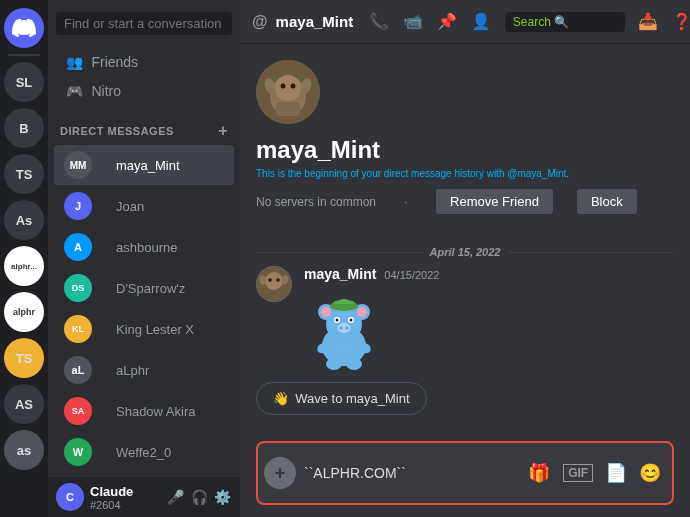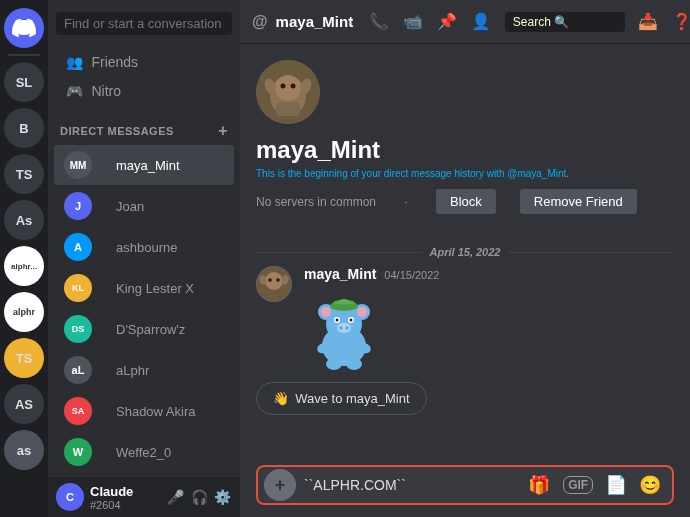--- a/index.html
+++ b/index.html
@@ -439,26 +439,26 @@
     </div>
     <div class="dm-item">
       <div class="dm-avatar av-purple">J</div>
       <span class="dm-name">Joan</span>
     </div>
     <div class="dm-item">
       <div class="dm-avatar av-blue">A</div>
       <span class="dm-name">ashbourne</span>
     </div>
     <div class="dm-item">
+      <div class="dm-avatar av-teal" style="font-size:9px;">DS</div>
+      <span class="dm-name">D'Sparrow'z</span>
+    </div>
+    <div class="dm-item">
       <div class="dm-avatar av-orange" style="font-size:9px;">KL</div>
       <span class="dm-name">King Lester X</span>
-    </div>
-    <div class="dm-item">
-      <div class="dm-avatar av-teal" style="font-size:9px;">DS</div>
-      <span class="dm-name">D'Sparrow'z</span>
     </div>
     <div class="dm-item">
       <div class="dm-avatar av-gray">aL</div>
       <span class="dm-name">aLphr</span>
     </div>
     <div class="dm-item">
       <div class="dm-avatar av-red" style="font-size:9px;">SA</div>
       <span class="dm-name">Shadow Akira</span>
     </div>
     <div class="dm-item">
@@ -489,21 +489,21 @@
   <div class="chat-header">
     <span style="color:#96989d;font-size:16px;font-weight:bold;">@</span>
     <span style="font-size:15px;font-weight:600;color:#fff;">maya_Mint</span>
     <span style="width:8px;height:8px;border-radius:50%;background:#23a55a;display:inline-block;"></span>
     <div class="header-actions">
       <span style="cursor:pointer;color:#96989d;font-size:16px;">📞</span>
       <span style="cursor:pointer;color:#96989d;font-size:16px;">📹</span>
       <span style="cursor:pointer;color:#96989d;font-size:16px;">📌</span>
       <span style="cursor:pointer;color:#96989d;font-size:16px;">👤</span>
       <div class="header-search">
-        <span style="color:#fef9c3;font-size:12px;">Search</span>
+        <span style="color:#84cc16;font-size:12px;">Search</span>
         <span style="color:#96989d;font-size:12px;">🔍</span>
       </div>
       <span style="cursor:pointer;color:#96989d;font-size:16px;">📥</span>
       <span style="cursor:pointer;color:#96989d;font-size:16px;">❓</span>
     </div>
   </div>
 
   <div class="chat-body">
     
     <div class="profile-header">
@@ -524,22 +524,22 @@
         </svg>
       </div>
       <div class="profile-username">maya_Mint</div>
       <div class="profile-desc">
         <span>This is the beginning of your direct message history with</span>
         <span style="color:#00b0f4;"> <span>@maya_Mint</span></span>.
       </div>
       <div class="profile-actions">
         <span>No servers in common</span>
         <span class="dot">·</span>
+        <button class="btn-action">Remove Friend</button>
         <button class="btn-action">Block</button>
-        <button class="btn-action">Remove Friend</button>
       </div>
     </div>
 
     
     <div class="date-divider">
       <span>April 15, 2022</span>
     </div>
 
     
     <div class="message">
@@ -600,22 +600,22 @@
       <span>👋</span>
       <span>Wave to maya_Mint</span>
     </button>
   </div>
 
   <div class="chat-input-area">
     <div class="chat-input-wrapper">
       <div class="input-add-btn">
         <span>+</span>
       </div>
-      <input type="text" class="chat-input" style="background: transparent; border: none; outline: none; color: rgb(220, 221, 222); font-size: 14px; padding: 10px 8px; flex: 1 1 0%;" value="``ALPHR.COM``">
+      <input type="text" class="chat-input" style="background: transparent; border: none; outline: none; color: rgb(220, 221, 222); font-size: 14px; padding: 22px 8px; flex: 1 1 0%;" value="``ALPHR.COM``">
       <div class="input-actions">
         <span style="cursor:pointer;color:#96989d;font-size:18px;">🎁</span>
-        <span style="cursor:pointer;color:#96989d;font-size:12px;font-weight:700;border:1px solid #96989d;border-radius:7px;padding:1px 4px;">GIF</span>
+        <span style="cursor:pointer;color:#96989d;font-size:12px;font-weight:700;border:1px solid #96989d;border-radius:0;padding:1px 4px;">GIF</span>
         <span style="cursor:pointer;color:#96989d;font-size:18px;">📄</span>
         <span style="cursor:pointer;color:#96989d;font-size:18px;">😊</span>
       </div>
     </div>
   </div>
 </div>
 
 </body></html>

